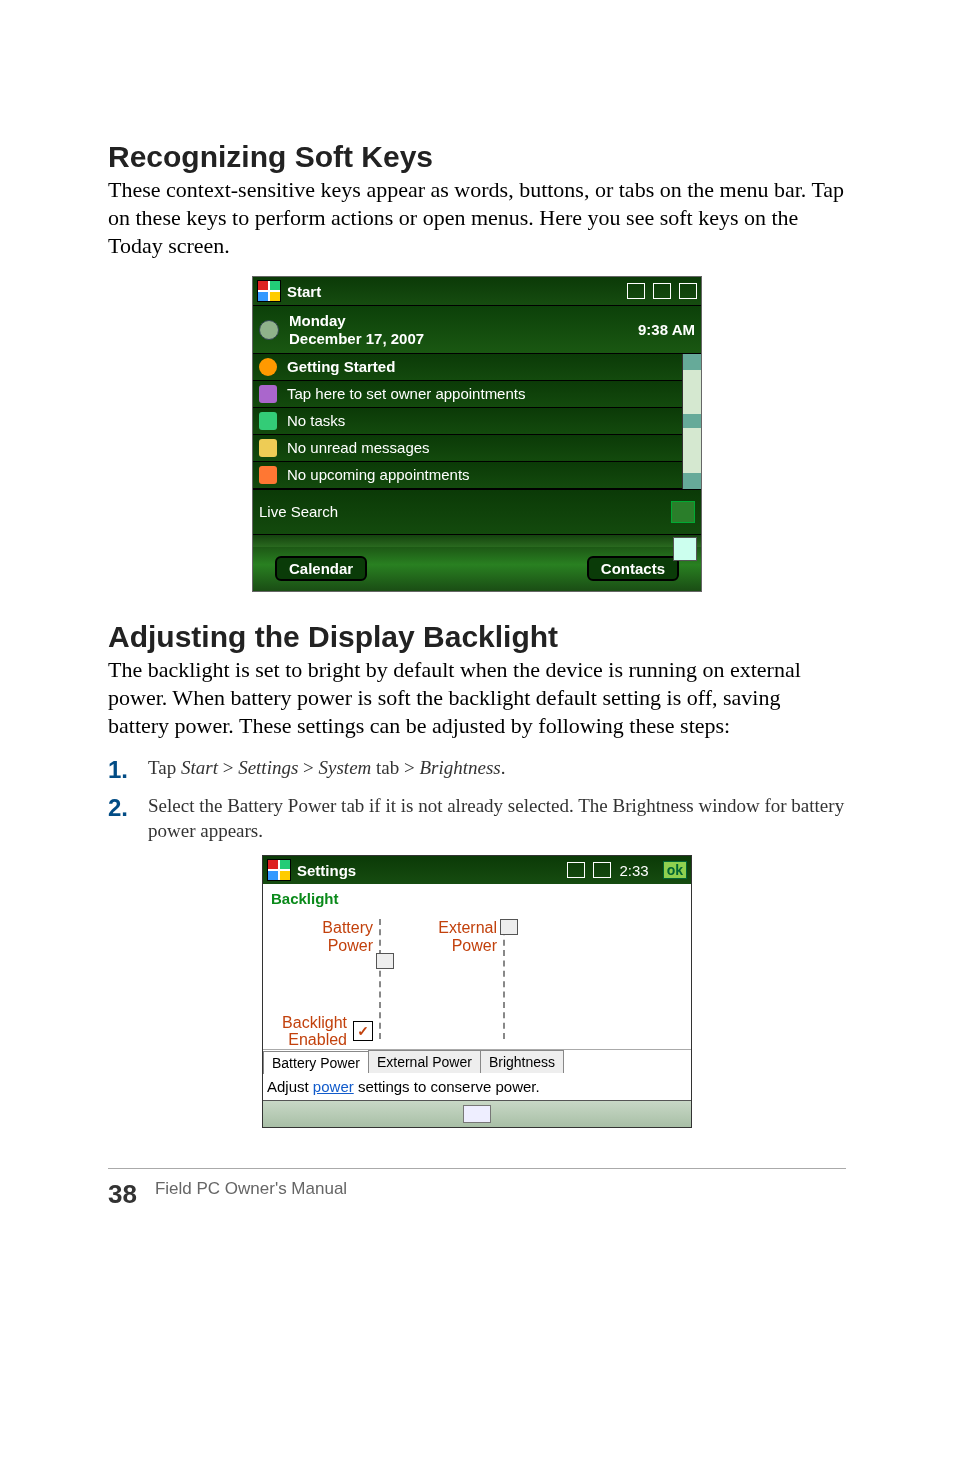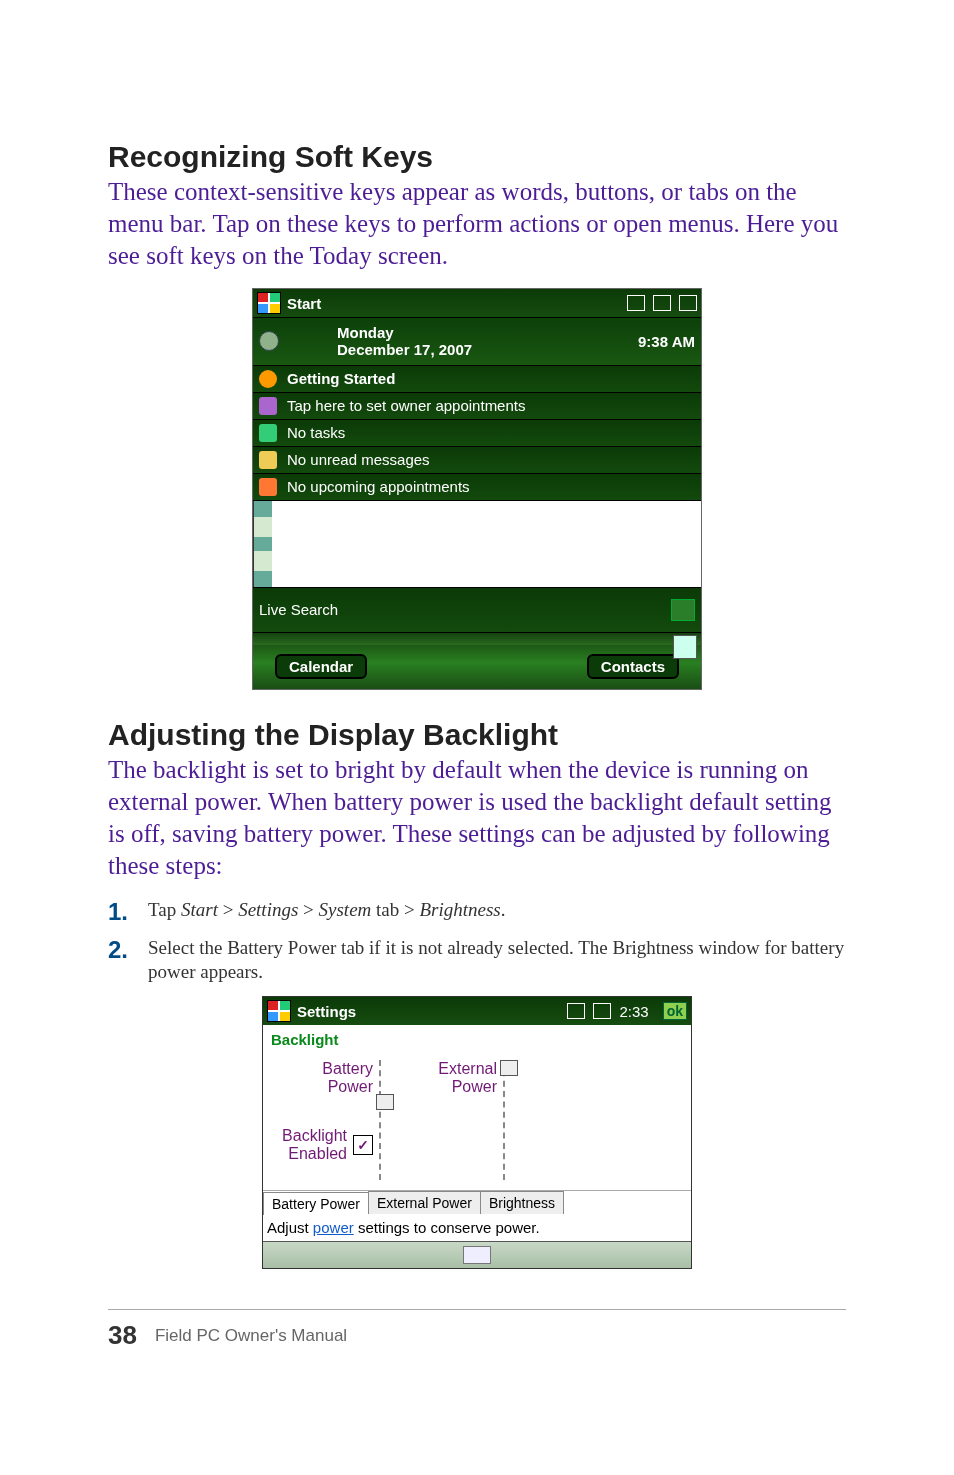--- a/index.html
+++ b/index.html
@@ -14,23 +14,23 @@
   }
   h2 {
     font-family: "Myriad Pro", "Segoe UI", Arial, sans-serif;
     font-weight: 700;
     font-size: 30px;
     color: #222;
     margin: 0 0 2px 0;
   }
   .body-text {
     font-family: "Palatino Linotype", Georgia, serif;
-    font-size: 25px;
+    font-size: 22px;
     line-height: 1.28;
-    color: #4c1d95;
+    color: #000000;
     margin: 0 0 16px 0;
   }
   .ol {
     margin: 0 0 12px 0;
     padding: 0;
   }
   .li {
     display: flex;
     margin-bottom: 10px;
   }
@@ -79,27 +79,26 @@
   .titlebar-text{font-weight:700;}
   .tray{margin-left:auto;display:flex;gap:8px;align-items:center;}
   .tray-icon{width:16px;height:14px;border:1px solid #fff;}
 
   .shot1 .daterow{
     background: linear-gradient(#0c4009,#1a5812);
     display:flex;align-items:center;
     padding:6px 6px; border-bottom:1px solid #000;
   }
   .clockicon{width:18px;height:18px;border-radius:50%;background:#8fb28b;margin-right:10px;border:1px solid #345;}
-  .date-col{font-weight:700;line-height:1.15;margin-left:48px;}
+  .date-col{font-weight:700;line-height:1.15;}
   .time{margin-left:auto;font-weight:700;}
 
   .list-area{
     position:relative;
     display:flex;
-    flex-direction:column;
   }
   .list-items{flex:1;}
   .item{
     background: linear-gradient(#0b3a07,#134a0d);
     display:flex;align-items:center;
     padding:4px 6px;
     border-bottom:1px solid #000;
   }
   .item.bold{font-weight:700;}
   .item .icn{width:18px;height:18px;margin-right:10px;border-radius:3px;}
@@ -140,21 +139,21 @@
     width: 428px;
     margin: 10px auto 40px auto;
     border: 1px solid #333;
     font-family: Tahoma, Verdana, sans-serif;
     font-size: 15px;
   }
   .shot2 .titlebar{background:linear-gradient(#0b3a07,#164c10);display:flex;align-items:center;padding:3px 4px;color:#fff;}
   .okbox{background:#8fd14f;color:#063;font-weight:700;padding:0 3px;margin-left:6px;border:1px solid #063;font-size:14px;}
   .bl-title{color:#0a8a1a;font-weight:700;padding:6px 8px 2px;background:#fff;}
   .bl-body{background:#fff;padding:10px 10px 0 10px;display:flex;height:130px;}
-  .col{display:flex;flex-direction:column;align-items:flex-end;justify-content:flex-start;font-size:16px;color:#701a75;}
+  .col{display:flex;flex-direction:column;align-items:flex-end;justify-content:space-between;font-size:16px;color:#c2410c;}
   .col .lab{text-align:right;line-height:1.1;}
   .col.c1{width:100px;}
   .col.c2{width:24px;align-items:center;}
   .col.c3{width:100px;}
   .col.c4{width:24px;align-items:center;}
   .slider{width:10px;height:120px;border-left:2px dashed #888;position:relative;}
   .thumb2{position:absolute;left:-5px;width:16px;height:14px;background:#eee;border:1px solid #555;}
   .chk{width:18px;height:18px;border:1px solid #000;display:inline-flex;align-items:center;justify-content:center;margin-top:50px;font-size:14px;font-weight:700;}
   .tabs{display:flex;background:#fff;border-top:1px solid #aaa;text-align:right;}
   .tab{padding:3px 8px;font-size:14px;border:1px solid #888;border-bottom:none;color:#000;background:#eee;border-right:none;}
@@ -163,21 +162,21 @@
   .adjrow{background:#fff;padding:5px 4px;font-size:15px;color:#000;}
   .adjrow .lnk{color:#115bcb;text-decoration:underline;}
   .kbrow{height:26px;background:linear-gradient(#c8d8c6,#a8bfa6);display:flex;justify-content:center;align-items:center;border-top:1px solid #555;}
   .kbicon{width:26px;height:16px;background:#eef;border:1px solid #777;}
 
   .footer{
     border-top:1px solid #aaa;
     margin-top:30px;padding-top:10px;
     font-family:"Myriad Pro",Arial,sans-serif;
     color:#666;font-size:17px;
-    display:flex;align-items:center;
+    display:flex;align-items:flex-start;
   }
   .footer .pn{font-size:26px;font-weight:700;color:#333;margin-right:18px;}
 </style>
 </head>
 <body>
 
 <div class="page">
 
   <h2>Recognizing Soft Keys</h2>
   <p class="body-text">These context-sensitive keys appear as words, buttons, or tabs on the menu bar. Tap on these keys to perform actions or open menus. Here you see soft keys on the Today screen.</p>
@@ -238,21 +237,21 @@
     </div>
     <div class="msnrow"></div>
     <div class="softkeys">
       <span class="softbtn">Calendar</span>
       <span class="softbtn">Contacts</span>
       <span class="msn-icon"></span>
     </div>
   </div>
 
   <h2>Adjusting the Display Backlight</h2>
-  <p class="body-text">The backlight is set to bright by default when the device is running on external power. When battery power is used the backlight default setting is off, saving battery power. These settings can be adjusted by following these steps:</p>
+  <p class="body-text">The backlight is set to bright by default when the device is running on external power. When battery power is soft the backlight default setting is off, saving battery power. These settings can be adjusted by following these steps:</p>
 
   <div class="ol">
     <div class="li">
       <div class="li-num">1.</div>
       <div class="li-text">Tap <em>Start</em> &gt; <em>Settings</em> &gt; <em>System</em> tab &gt; <em>Brightness</em>.</div>
     </div>
     <div class="li">
       <div class="li-num">2.</div>
       <div class="li-text">Select the Battery Power tab if it is not already selected. The Brightness window for battery power appears.</div>
     </div>

